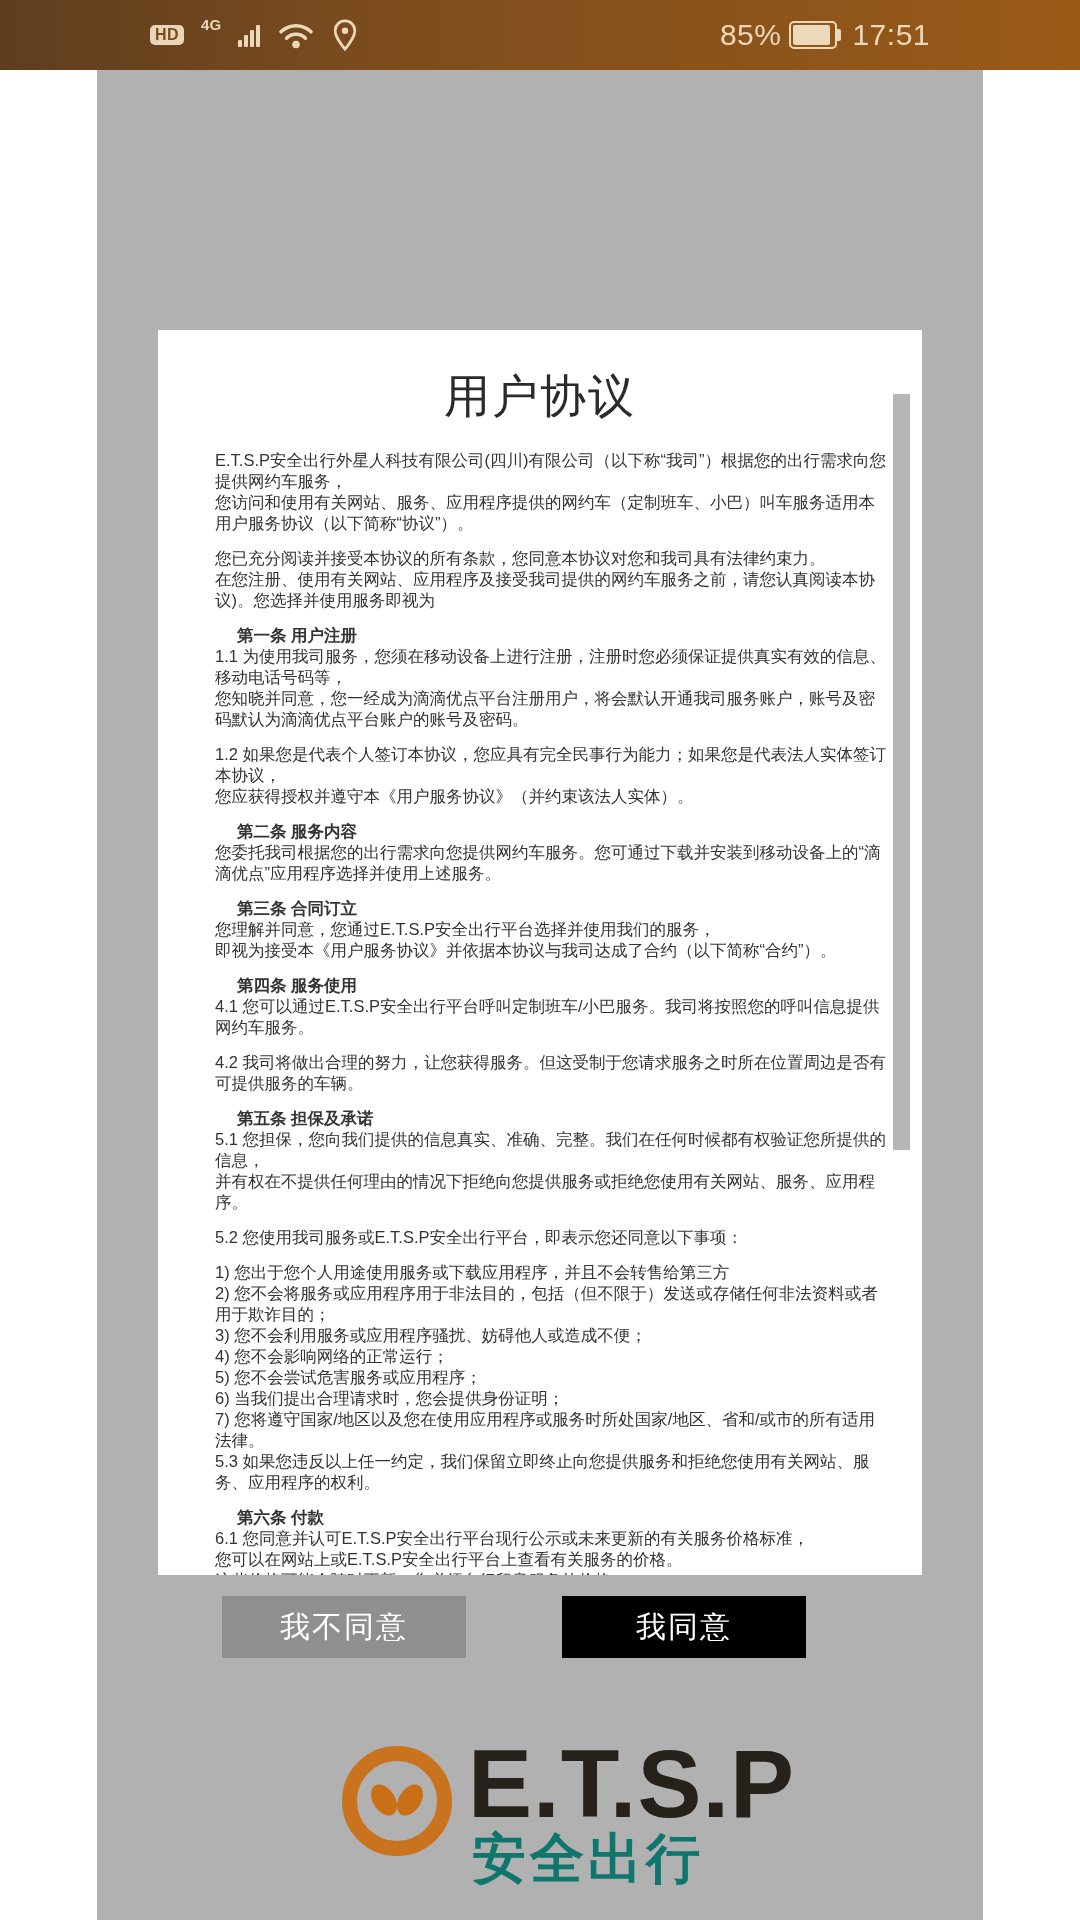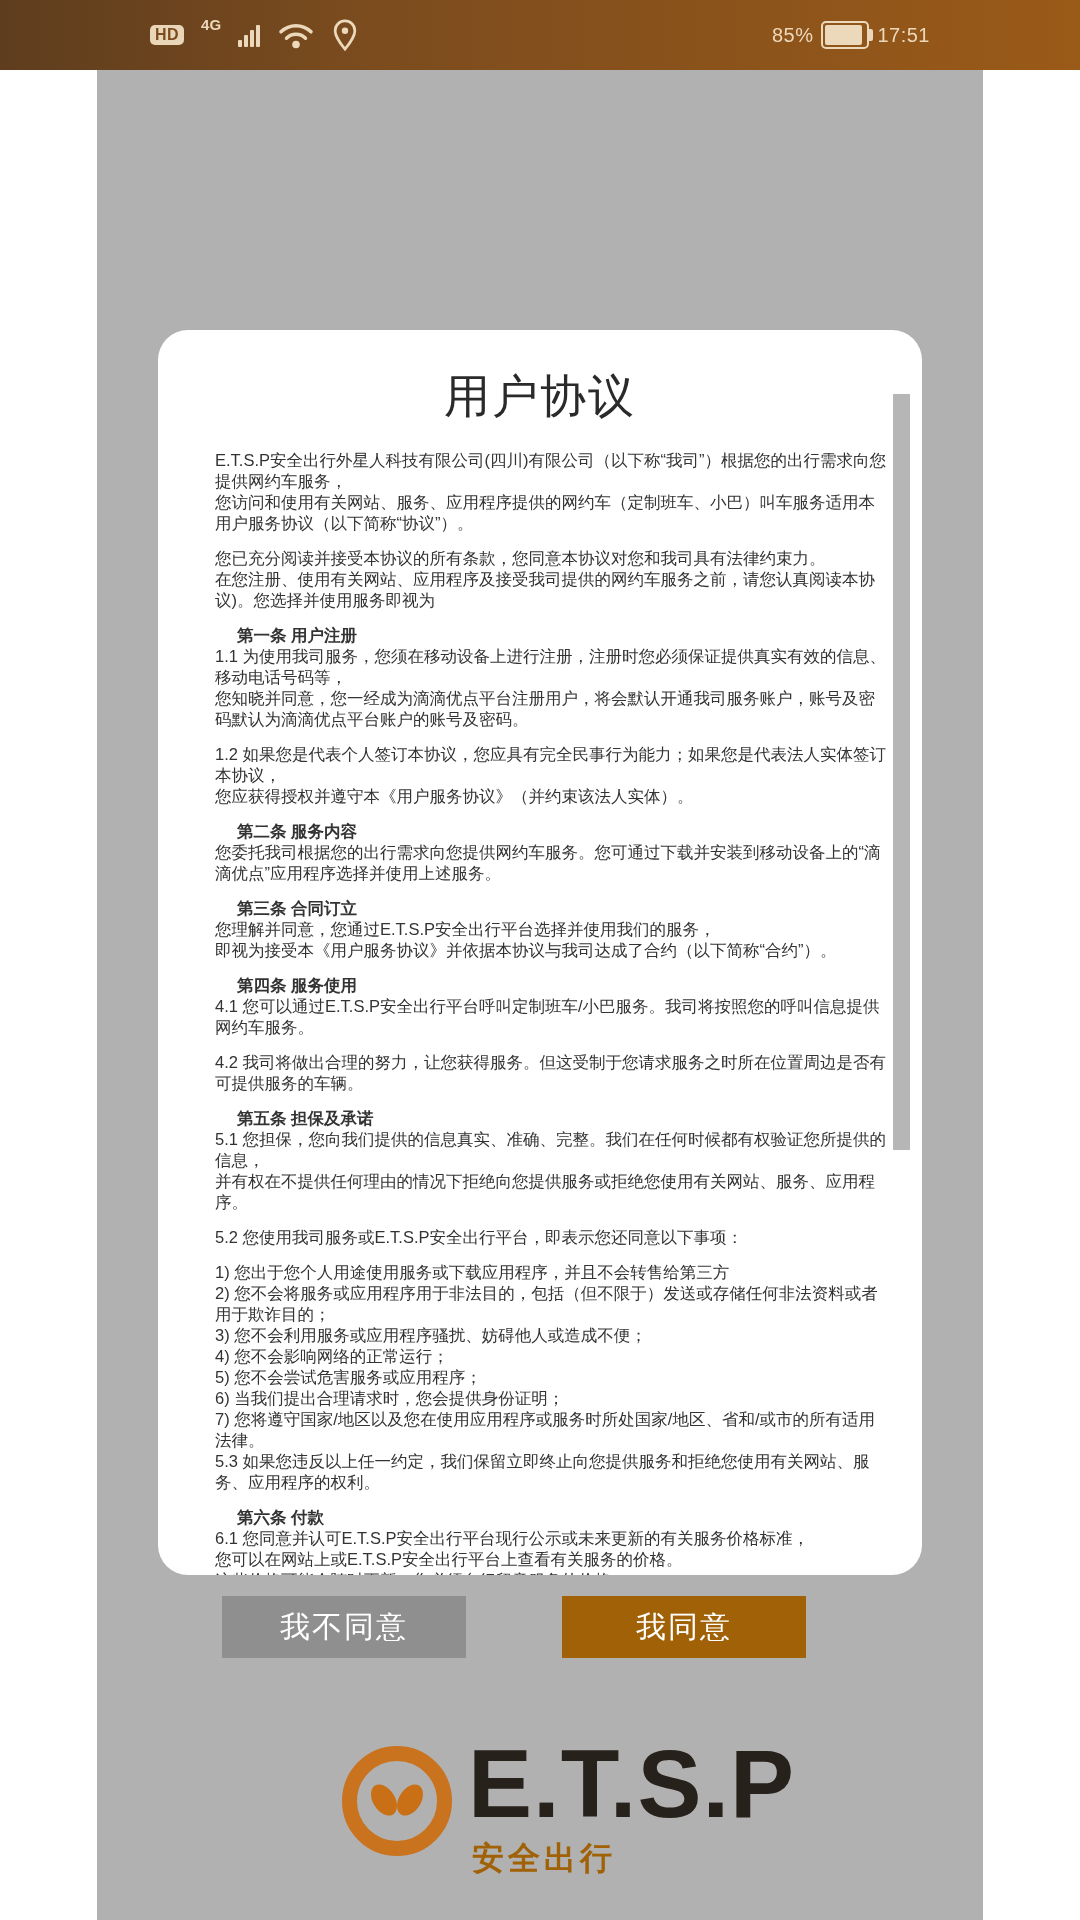--- a/index.html
+++ b/index.html
@@ -16,33 +16,33 @@
   }
   .sb-left{position:absolute;left:150px;top:0;height:70px;display:flex;align-items:center;gap:17px;}
   .sb-right{position:absolute;right:150px;top:0;height:70px;display:flex;align-items:center;gap:8px;}
   .hd-badge{
     background:#e9d6b8;color:#7c4c1e;font-weight:bold;font-size:16px;
     border-radius:5px;padding:2px 5px;line-height:1;letter-spacing:0.5px;
   }
   .net-label{font-size:15px;font-weight:bold;align-self:flex-start;margin-top:16px;}
   .sigbars{display:flex;align-items:flex-end;gap:2px;height:24px;}
   .sigbars i{display:block;width:4px;background:#ecd9bc;border-radius:1px;}
-  .sb-text{font-size:20px;letter-spacing:0.5px;}
+  .sb-text{font-size:30px;letter-spacing:0.5px;margin-left:7px;}
   .battery{position:relative;width:44px;height:24px;border:2px solid #ecd9bc;border-radius:5px;}
   .battery .fill{position:absolute;left:2px;top:2px;bottom:2px;width:83%;background:#ecd9bc;border-radius:2px;}
   .battery .tip{position:absolute;right:-6px;top:6px;width:4px;height:12px;background:#ecd9bc;border-radius:0 2px 2px 0;}
   
   .gray-panel{
     position:absolute;left:97px;top:70px;width:886px;height:1850px;
     background:#b1b1b1;
   }
   
   .card{
     position:absolute;left:158px;top:330px;width:764px;height:1245px;
-    background:#ffffff;overflow:hidden;border-radius:30px;
+    background:#ffffff;overflow:hidden;
   }
   .card-title{
     margin-top:38px;text-align:center;font-size:46px;font-weight:500;
     color:#2a2a2a;line-height:56px;letter-spacing:2px;
   }
   .agreement-body{
     margin-top:26px;padding:0 34px 0 57px;
     font-size:16.5px;line-height:21px;color:#333333;
   }
   .section{margin-top:14px;}
@@ -51,38 +51,38 @@
   .scrollbar{
     position:absolute;left:893px;top:394px;width:17px;height:756px;
     background:#b6b6b6;
   }
   
   .btn{
     position:absolute;top:1596px;width:244px;height:62px;line-height:62px;
     text-align:center;color:#ffffff;font-size:30px;letter-spacing:2px;cursor:pointer;
   }
   .btn-disagree{left:222px;background:#8f8f8f;}
-  .btn-agree{left:562px;background:#a16207;}
+  .btn-agree{left:562px;background:#000000;}
   
   .logo-ring{
     position:absolute;left:342px;top:1746px;width:110px;height:110px;
     border:15px solid #c9731f;border-radius:50%;box-sizing:border-box;
   }
   .logo-eye{
     position:absolute;width:22px;height:34px;background:#c96f15;border-radius:50%;
   }
   .eye-left{left:16px;top:22px;transform:rotate(-32deg);}
   .eye-right{left:42px;top:22px;transform:rotate(32deg);}
   .logo-name{
     position:absolute;left:468px;top:1736px;font-size:96px;font-weight:800;
     color:#26211b;line-height:96px;letter-spacing:1px;
   }
   .logo-tagline{
-    position:absolute;left:472px;top:1836px;font-size:32px;font-weight:700;
-    color:#a16207;letter-spacing:4px;line-height:44px;
+    position:absolute;left:472px;top:1836px;font-size:54px;font-weight:700;
+    color:#0f766e;letter-spacing:4px;line-height:44px;
   }
   svg{display:block;}
 </style>
 </head>
 <body>
 
 <div class="statusbar">
   <div class="sb-left">
     <span class="hd-badge">HD</span>
     <span class="net-label">4G</span>

